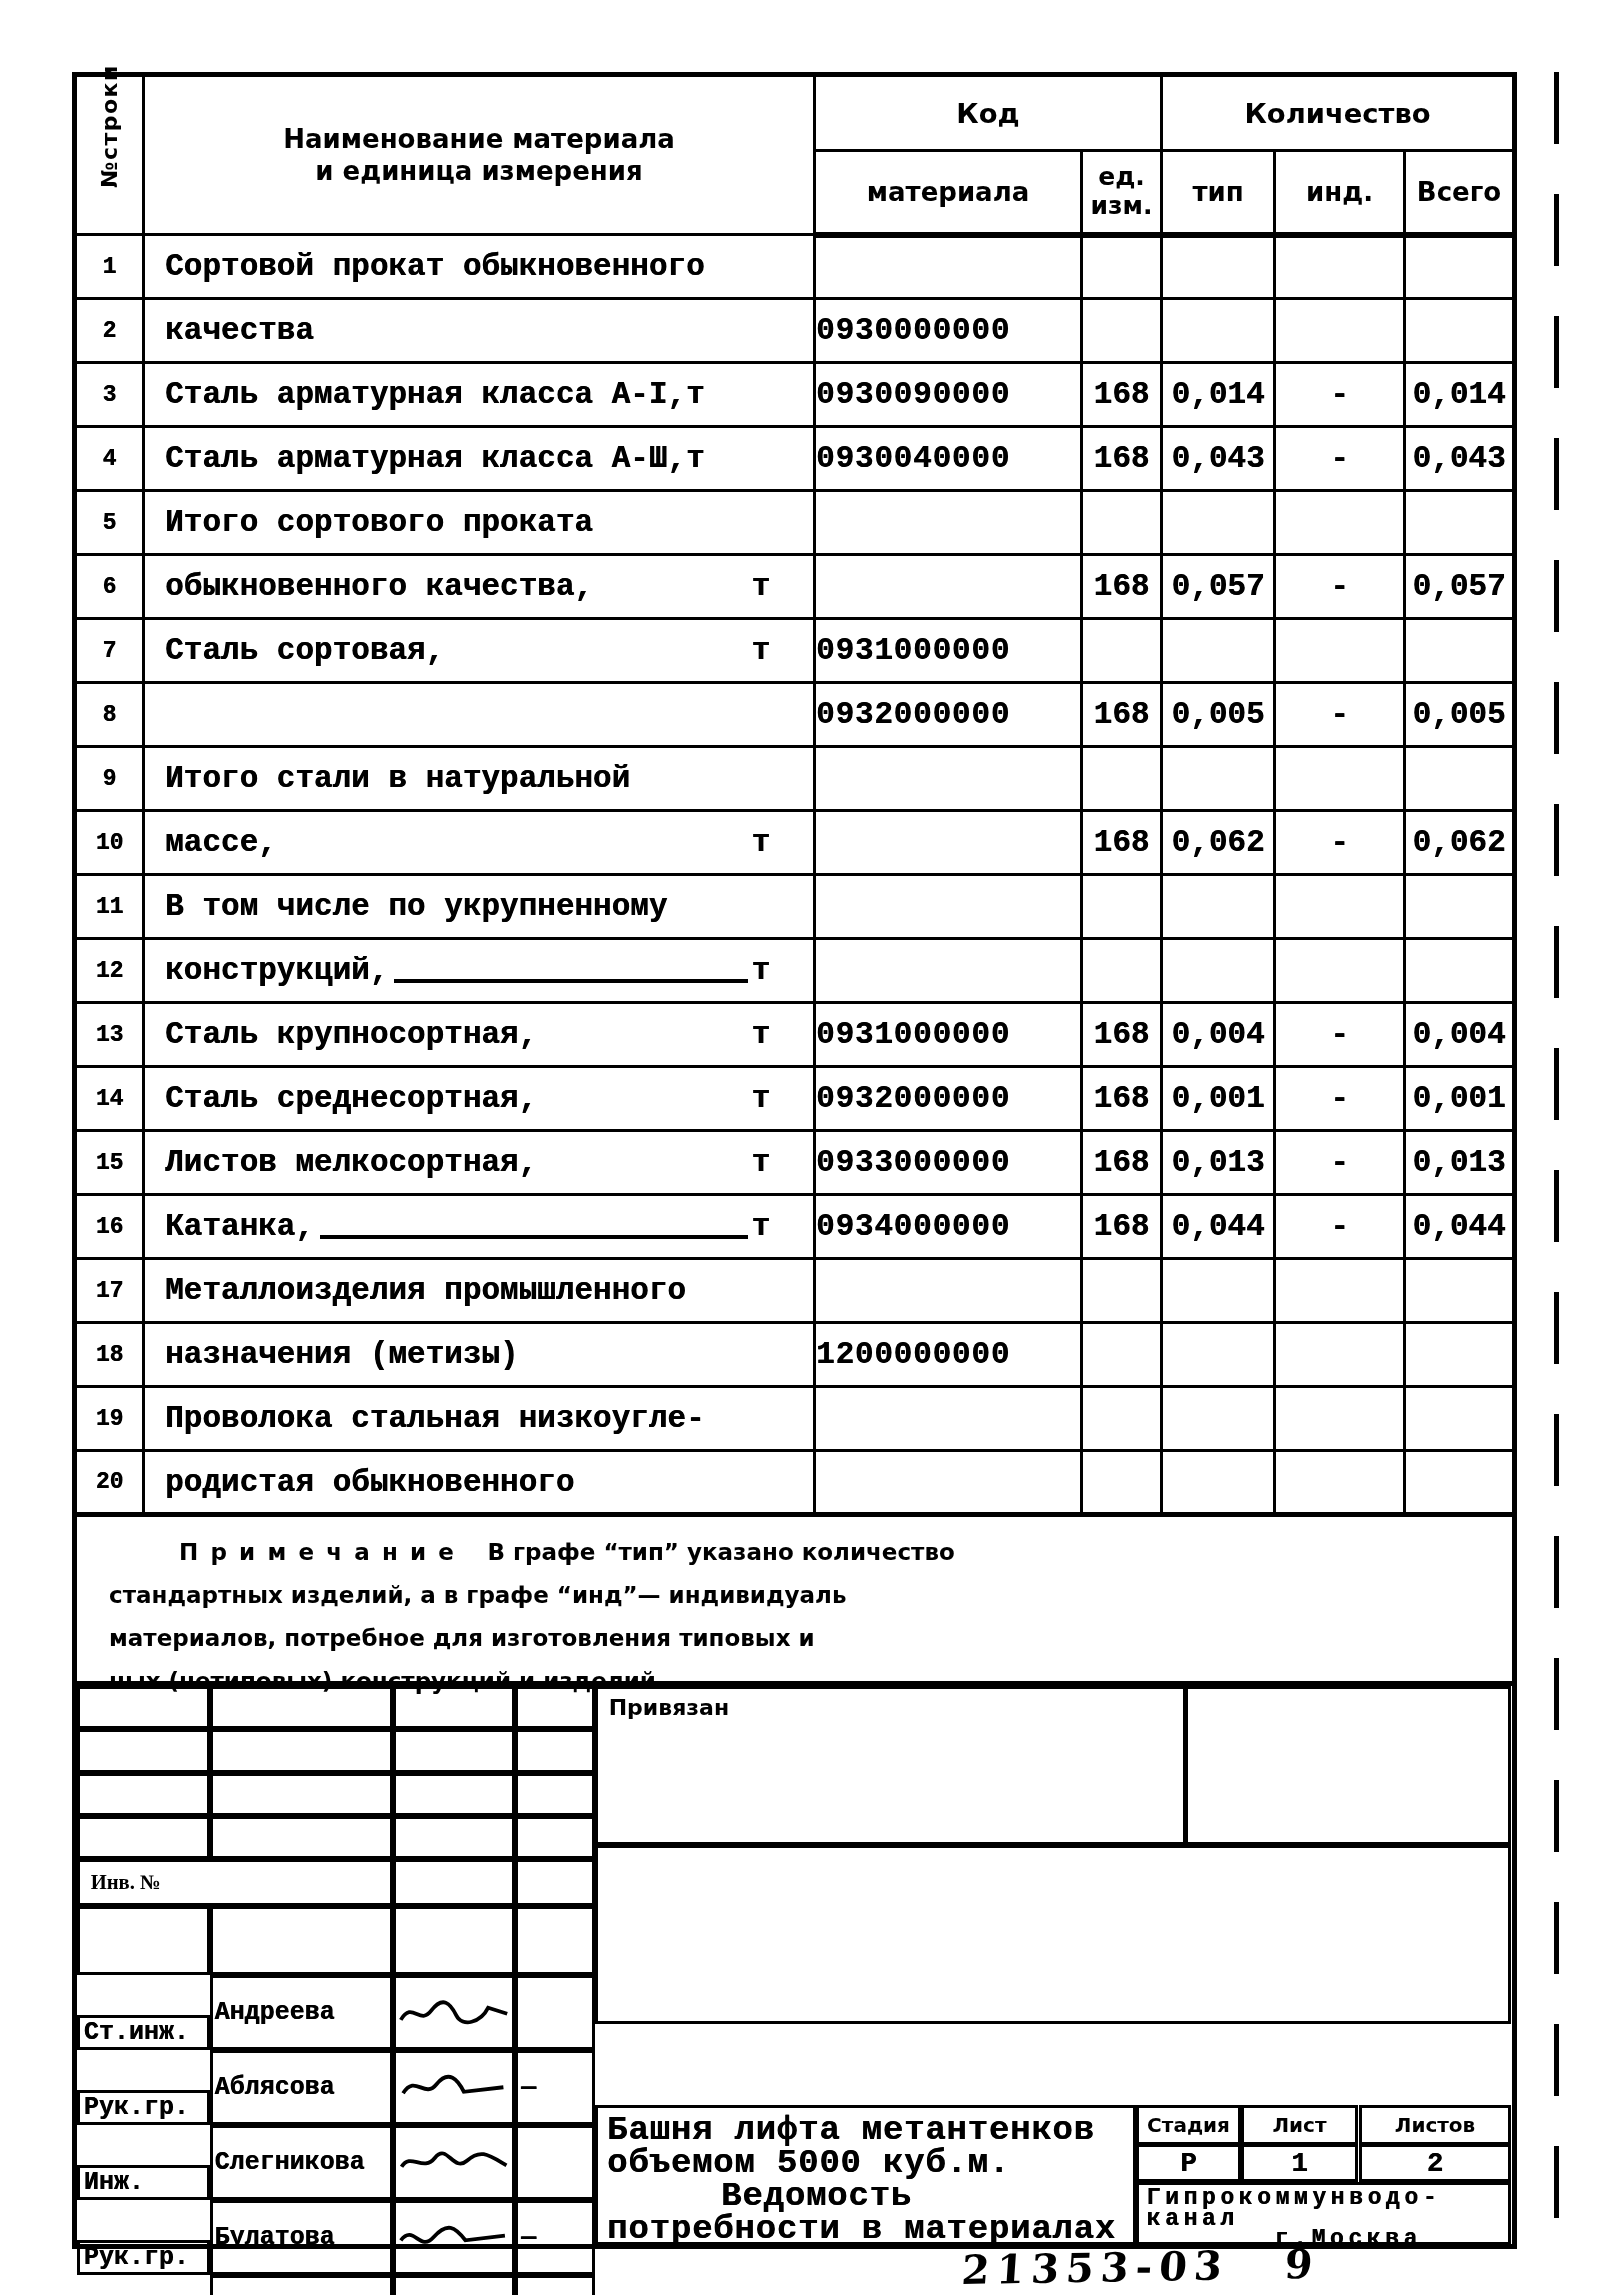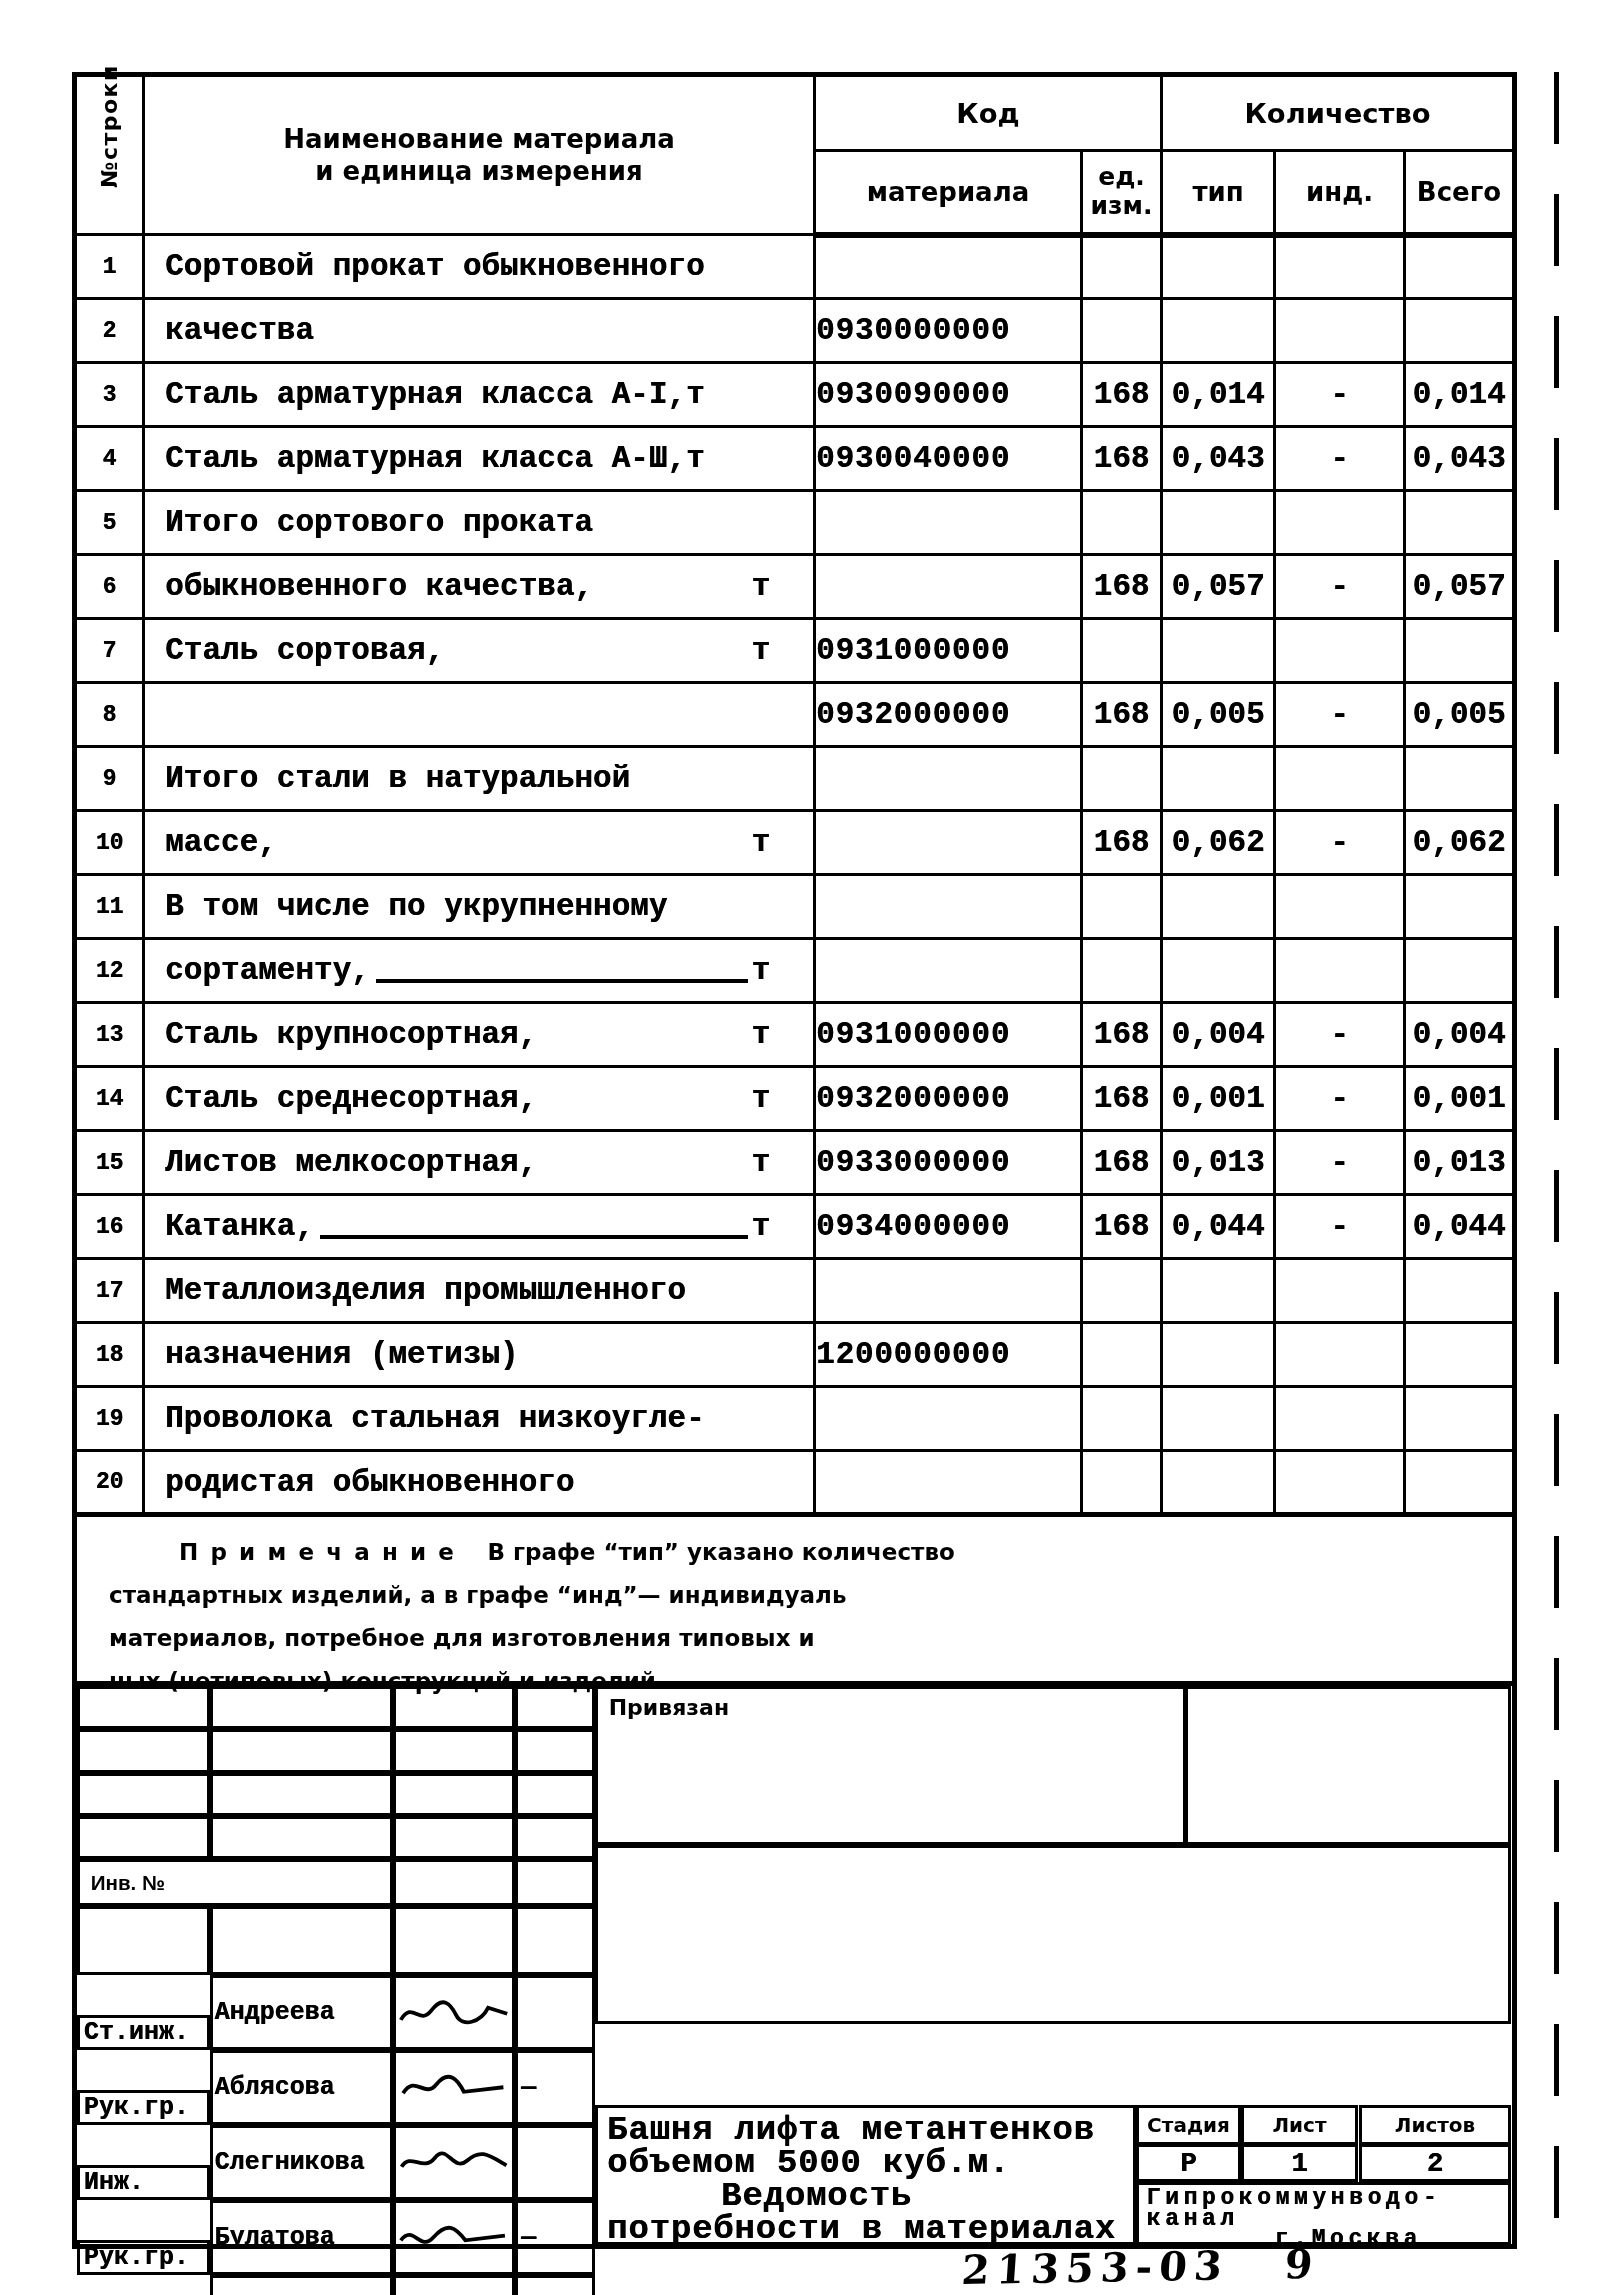--- a/index.html
+++ b/index.html
@@ -40,21 +40,21 @@
   .tb{position:absolute;left:72px;top:1681px;width:1445px;height:568px;box-sizing:border-box;
     border:5.3px solid #000;}
   .tb .abs{position:absolute;box-sizing:border-box;}
   .tb .c{border:3px solid #000;box-sizing:border-box;overflow:visible;}
   .grid4{display:grid;grid-template-columns:133px 183px 122px 1fr;}
   .lg1{left:0;top:0;width:518px;height:173px;grid-template-rows:repeat(4,1fr);}
   .lg2{left:0;top:173px;width:518px;height:47px;display:grid;grid-template-columns:316px 122px 1fr;}
   .lg3{left:0;top:220px;width:518px;height:69px;}
   .sig-grid{left:0;top:289px;width:518px;height:268px;display:grid;
     grid-template-columns:133px 183px 122px 1fr;grid-template-rows:repeat(7,1fr);}
-  .inv-lbl{font-family:Liberation Sans, sans-serif;font-weight:bold;font-size:20.6px;display:flex;align-items:center;padding-left:10.7px;}
+  .inv-lbl{font-family:Liberation Serif, serif;font-weight:bold;font-size:20.6px;display:flex;align-items:center;padding-left:10.7px;}
   .sig-grid .c{display:flex;align-items:center;white-space:nowrap;}
   .sig-grid .role{font-size:25px;padding-left:3.8px;margin-top:40px;}
   .sig-grid .nm2{font-size:25px;padding-left:1.5px;}
   .sig-grid .tl{font-size:25px;padding-left:3px;}
   .sig svg{display:block;margin:0 auto;}
 
   .priv{left:518px;top:0;width:591px;height:159px;padding:6.1px 0 0 10.7px;
     font-family:"DejaVu Sans",sans-serif;font-weight:bold;font-size:22px;}
   .privr{left:1108px;top:0;width:326px;height:159px;}
   .wide{left:518px;top:159px;width:916px;height:179px;}
@@ -265,21 +265,21 @@
           <td class="cd"></td>
           <td class="iz"></td>
           <td class="tp"></td>
           <td class="in"></td>
           <td class="vs"></td>
         </tr>
       <tr class="has-fill">
           <td class="no">12</td>
           <td class="nm">
             <div class="nmflex">
-              <span>сортаменту,</span>
+              <span>конструкций,</span>
               <span class="fillbar"></span>
               <span class="unit">т</span>
             </div>
           </td>
           <td class="cd"></td>
           <td class="iz"></td>
           <td class="tp"></td>
           <td class="in"></td>
           <td class="vs"></td>
         </tr>

